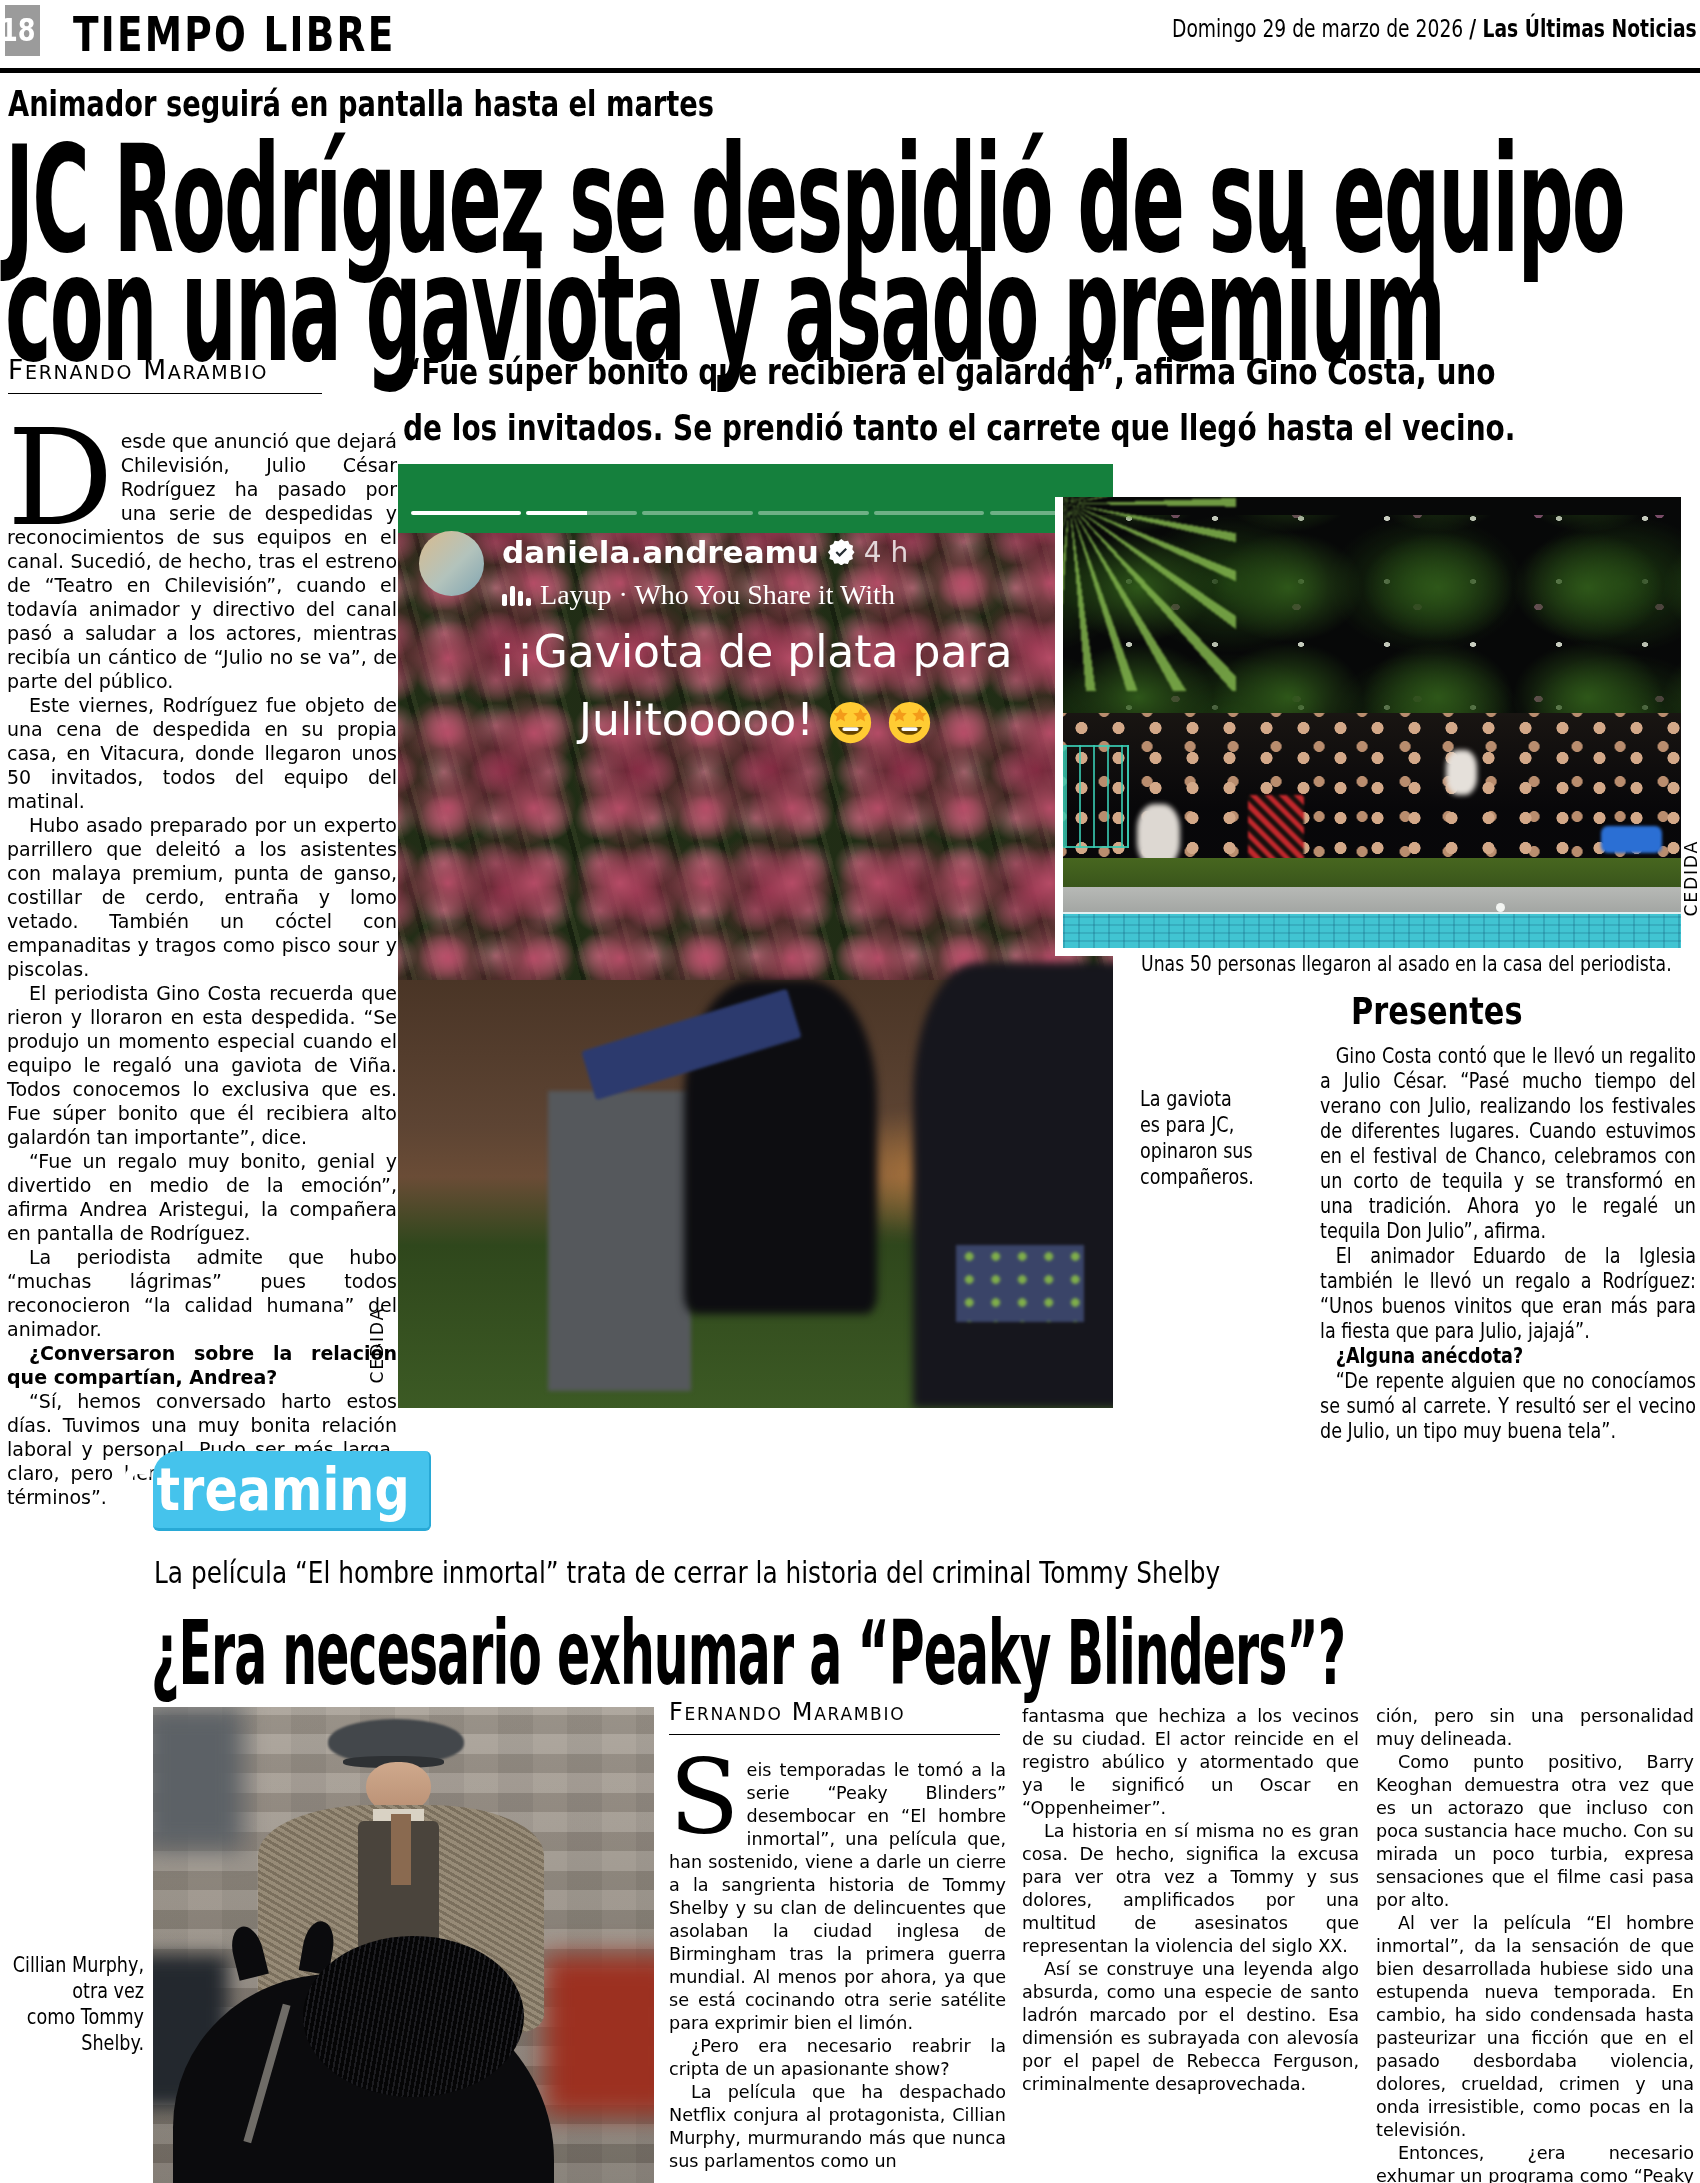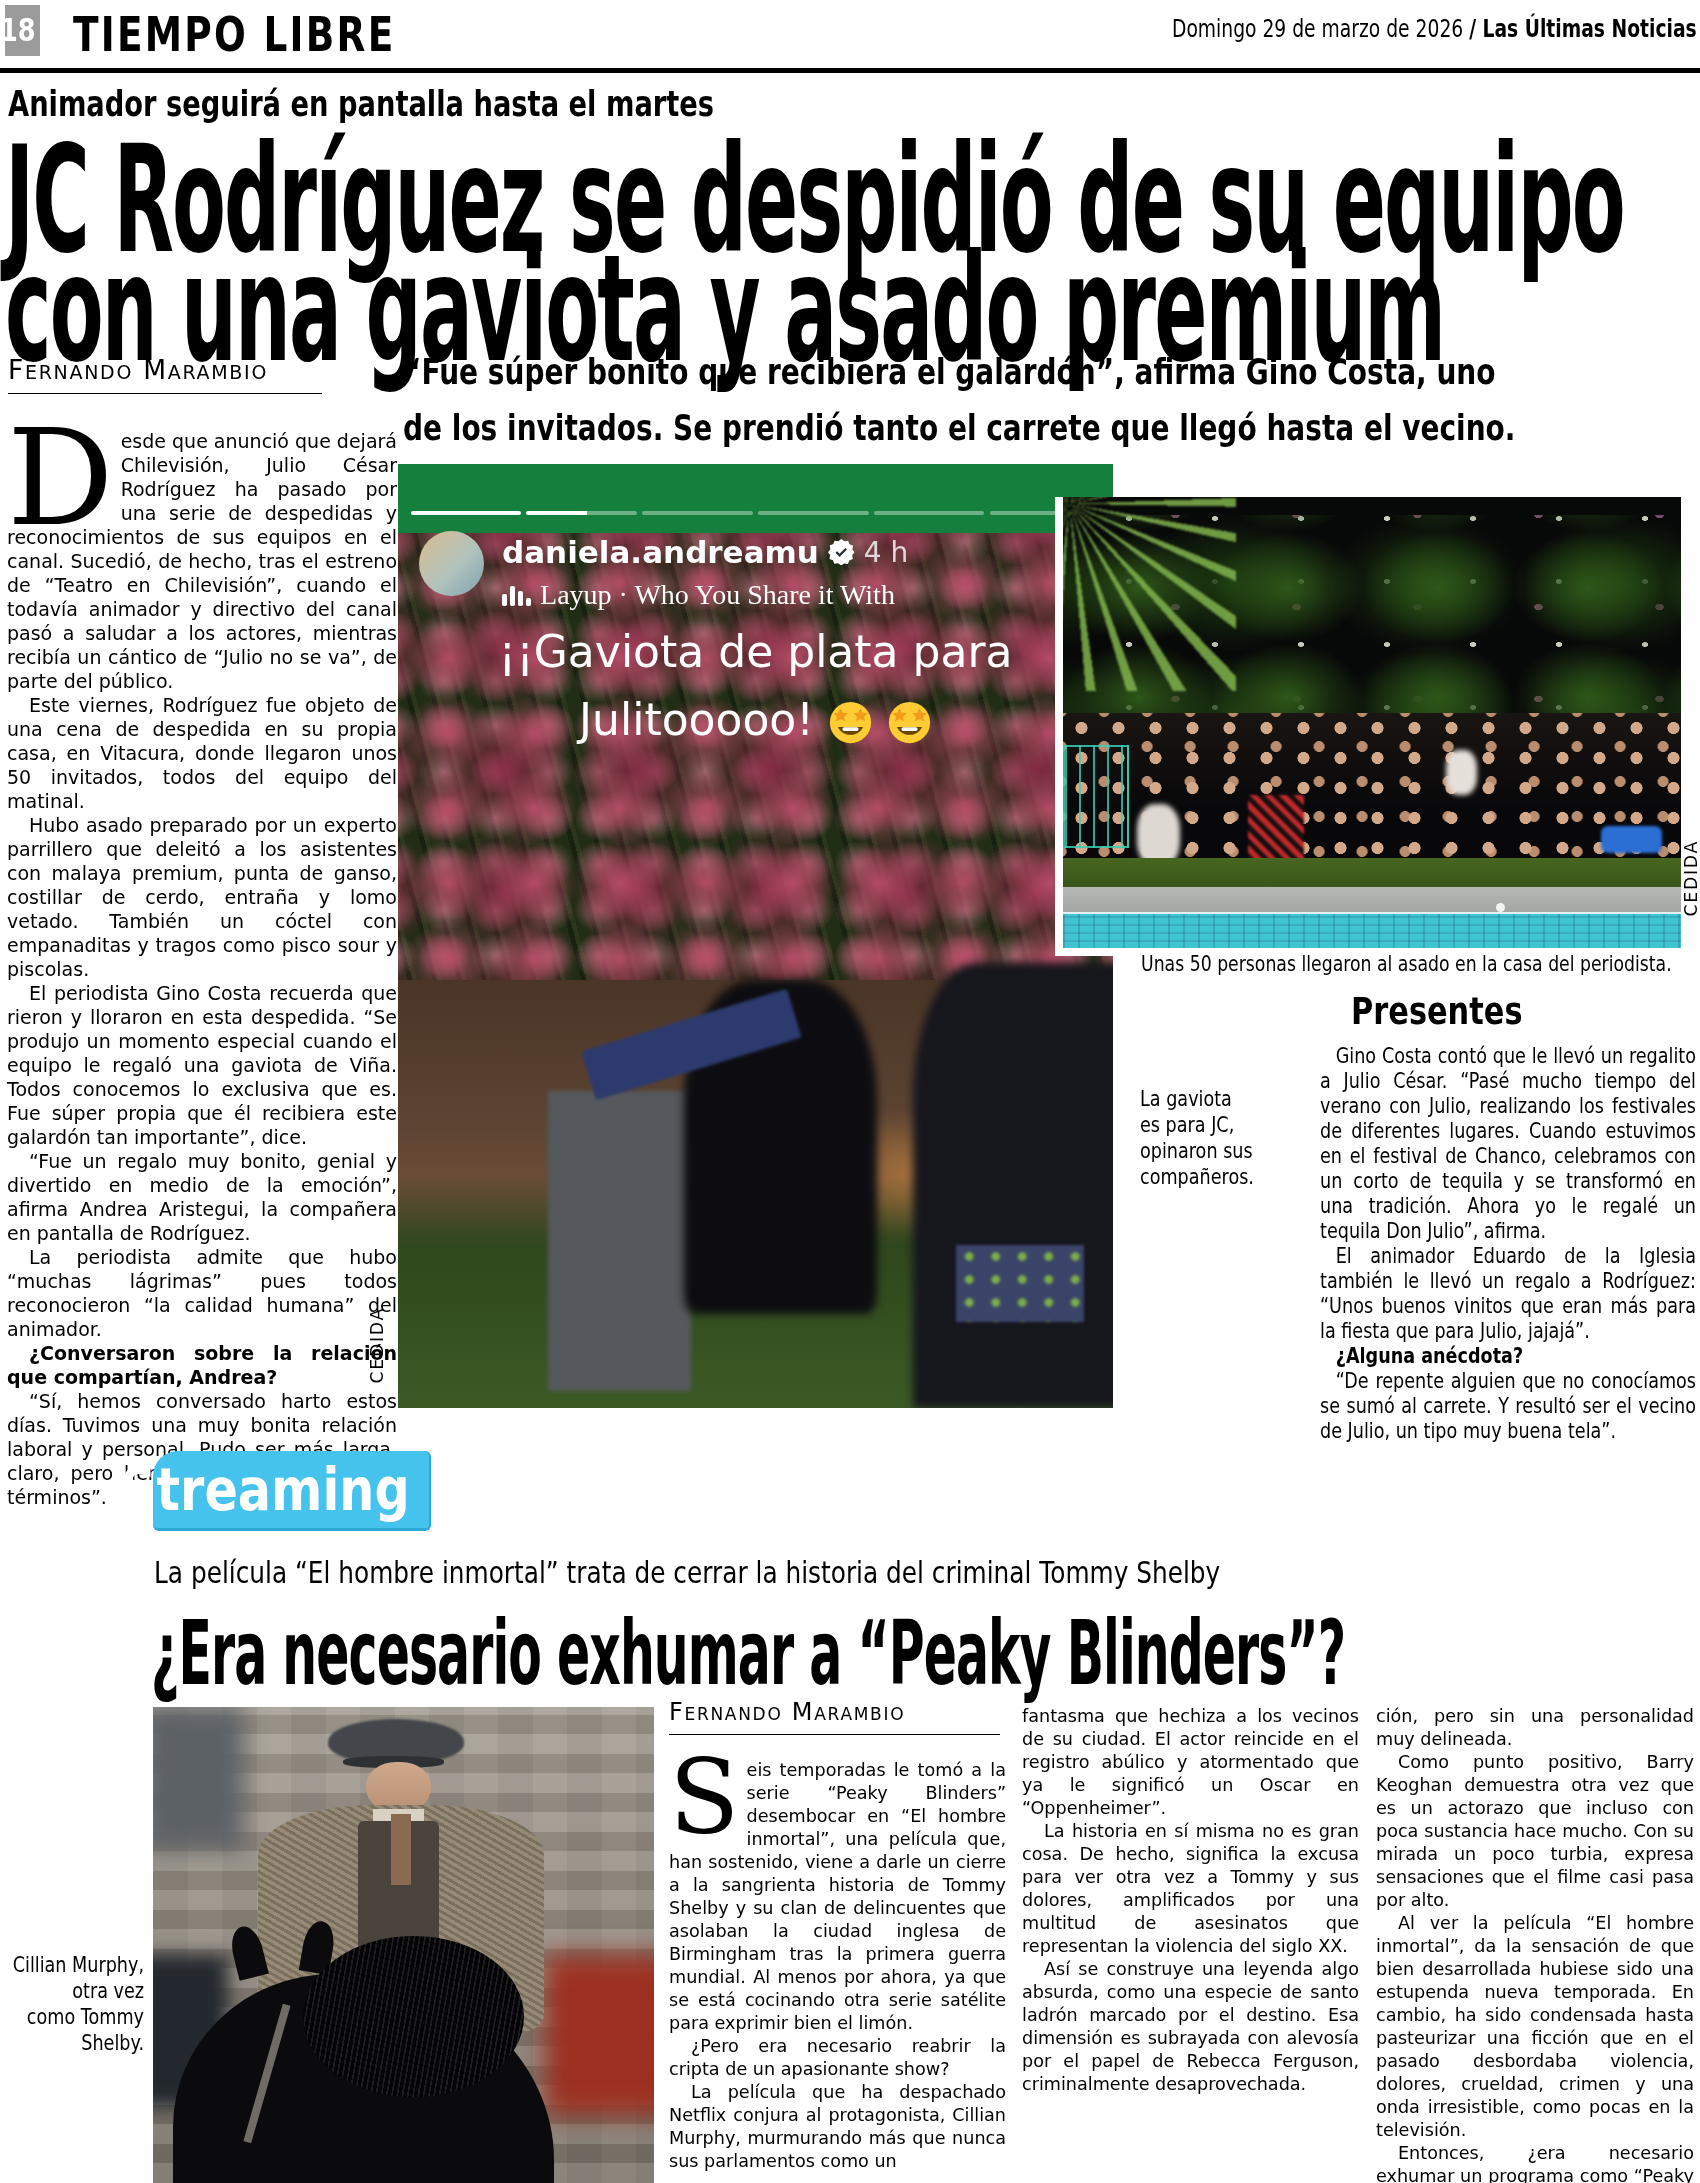--- a/index.html
+++ b/index.html
@@ -126,21 +126,21 @@
   </div>
 
   <div class="abs lead" style="left:403px;top:344px;width:1141px;">
     <div class="cx80">“Fue súper bonito que recibiera el galardón”, afirma Gino Costa, uno de los invitados. Se prendió tanto el carrete que llegó hasta el vecino.</div>
   </div>
 
   <div class="abs body1" style="left:7px;top:429px;width:390px;">
     <p class="np"><span class="dcap" style="font-size:133px;height:95px;">D</span><span>esde que anunció que dejará Chilevisión, Julio César Rodríguez ha pasado por una serie de despedidas y reconocimientos de sus equipos en el canal. Sucedió, de hecho, tras el estreno de “Teatro en Chilevisión”, cuando el todavía animador y directivo del canal pasó a saludar a los actores, mientras recibía un cántico de “Julio no se va”, de parte del público.</span></p>
     <p>Este viernes, Rodríguez fue objeto de una cena de despedida en su propia casa, en Vitacura, donde llegaron unos 50 invitados, todos del equipo del matinal.</p>
     <p>Hubo asado preparado por un experto parrillero que deleitó a los asistentes con malaya premium, punta de ganso, costillar de cerdo, entraña y lomo vetado. También un cóctel con empanaditas y tragos como pisco sour y piscolas.</p>
-    <p>El periodista Gino Costa recuerda que rieron y lloraron en esta despedida. “Se produjo un momento especial cuando el equipo le regaló una gaviota de Viña. Todos conocemos lo exclusiva que es. Fue súper propia que él recibiera este galardón tan importante”, dice.</p>
+    <p>El periodista Gino Costa recuerda que rieron y lloraron en esta despedida. “Se produjo un momento especial cuando el equipo le regaló una gaviota de Viña. Todos conocemos lo exclusiva que es. Fue súper bonito que él recibiera alto galardón tan importante”, dice.</p>
     <p>“Fue un regalo muy bonito, genial y divertido en medio de la emoción”, afirma Andrea Aristegui, la compañera en pantalla de Rodríguez.</p>
     <p>La periodista admite que hubo “muchas lágrimas” pues todos reconocieron “la calidad humana” del animador.</p>
     <p class="bq">¿Conversaron sobre la relación que compartían, Andrea?</p>
     <p>“Sí, hemos conversado harto estos días. Tuvimos una muy bonita relación laboral y personal. Pudo ser más larga, claro, pero hemos quedado en buenos términos”.</p>
   </div>
 
   <div class="abs ig" style="left:398px;top:464px;width:715px;height:944px;">
     <div class="ig-photo"></div>
     <div class="ig-scene">
       <div class="ig-glow"></div>

